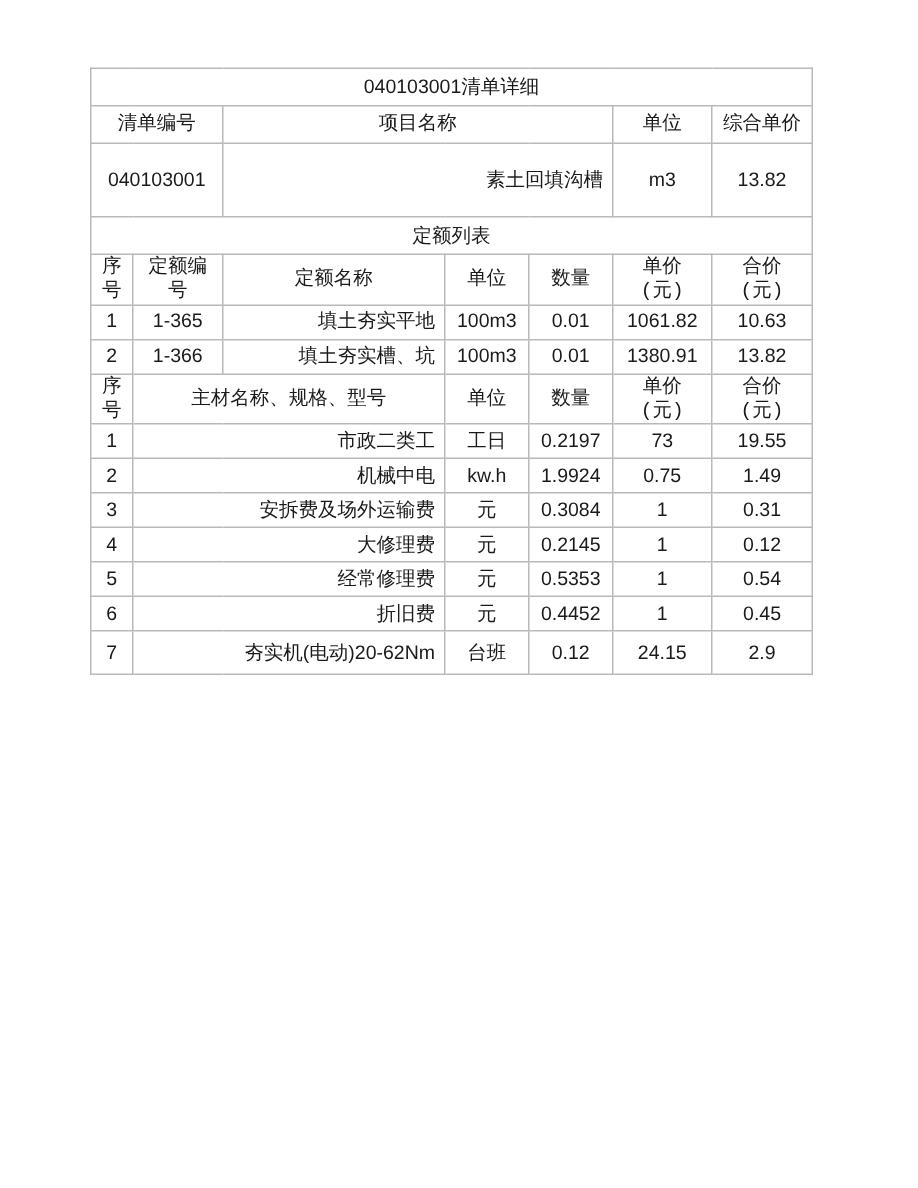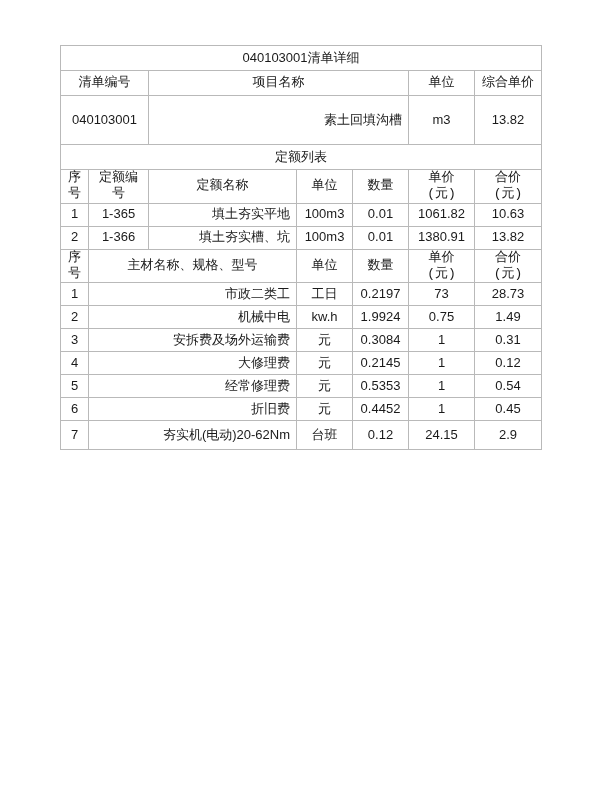--- a/index.html
+++ b/index.html
@@ -137,21 +137,21 @@
             <td class="c">数量</td>
             <td class="c">单价(元)</td>
             <td class="c">合价(元)</td>
           </tr>
           <tr class="r-data">
             <td class="c num">1</td>
             <td class="l" colspan="2">市政二类工</td>
             <td class="c">工日</td>
             <td class="r num">0.2197</td>
             <td class="r num">73</td>
-            <td class="r num">28.73</td>
+            <td class="r num">19.55</td>
           </tr>
           <tr class="r-data">
             <td class="c num">2</td>
             <td class="l" colspan="2">机械中电</td>
             <td class="c">kw.h</td>
             <td class="r num">1.9924</td>
             <td class="r num">0.75</td>
             <td class="r num">1.49</td>
           </tr>
           <tr class="r-data">

